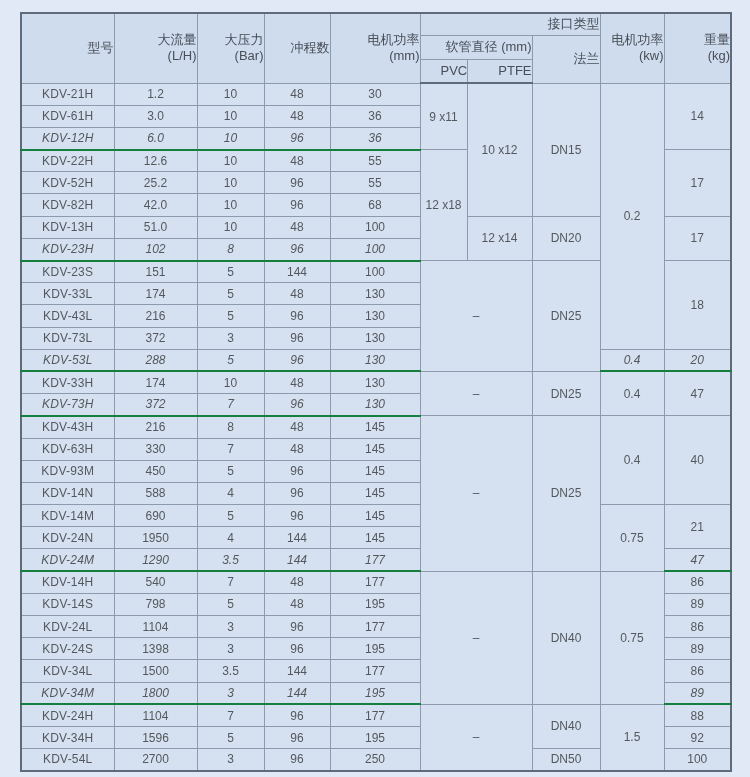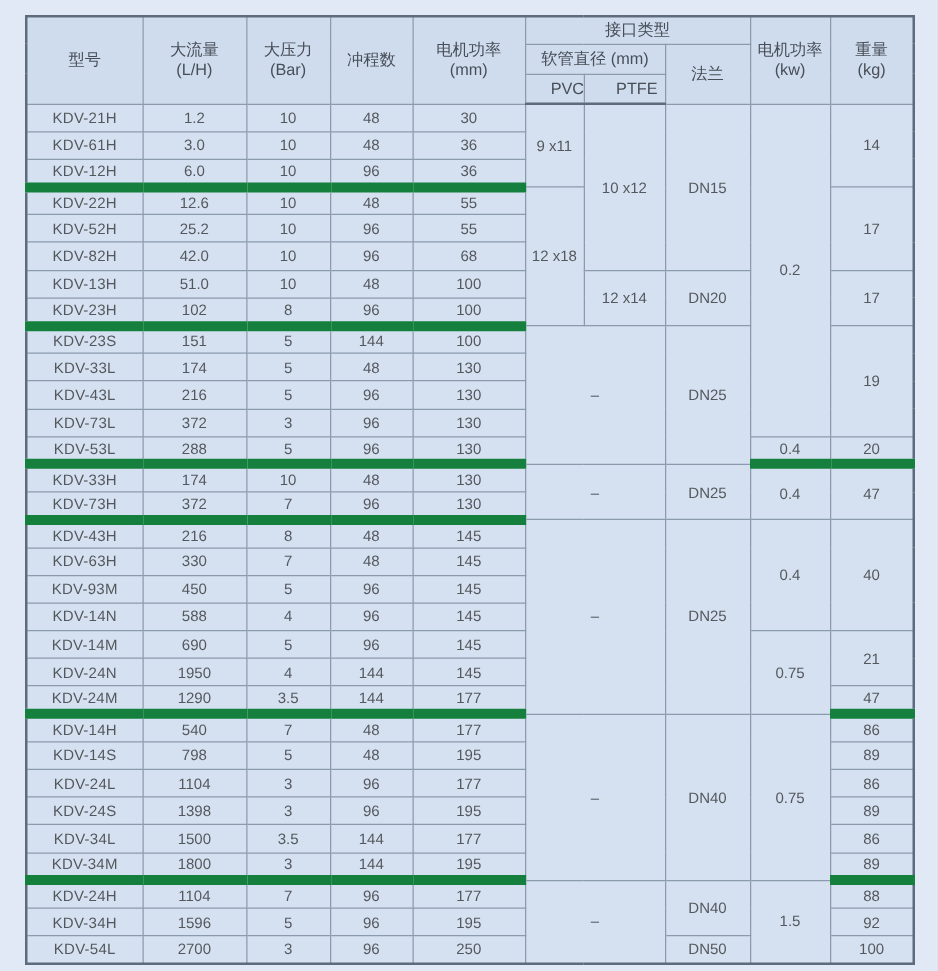--- a/index.html
+++ b/index.html
@@ -25,31 +25,32 @@
     padding:0;
     overflow:hidden;
     white-space:nowrap;
   }
   thead th{
     background:#cfdcee;
     color:#484e57;
     font-size:13px;
     font-weight:normal;
     line-height:1.25;
+    text-align:right;
   }
   thead tr:nth-child(1){height:22px;}
   thead tr:nth-child(2){height:24px;}
   thead tr:nth-child(3){height:24px;}
   thead tr:last-child th{border-bottom:2px solid #5d6b7c;padding-left:20px;}
   tbody td{
     color:#54585e;
     font-size:12px;
   }
   tbody tr{height:22.19px;}
-  tbody tr.gb td{border-bottom:8px solid #15803d;}
+  tbody tr.gb td{border-bottom:2px solid #15803d;font-style:italic;}
   td.model{letter-spacing:0.2px;margin-top:20px;}
 </style>
 </head>
 <body>
 
 <div class="table-wrap">
   <table>
     <colgroup>
       <col style="width:93px">
         <col style="width:83px">
@@ -165,21 +166,21 @@
           <td>100</td>
         </tr>
         <tr>
           <td class="model">KDV-23S</td>
           <td>151</td>
           <td>5</td>
           <td>144</td>
           <td>100</td>
           <td rowspan="5" colspan="2">–</td>
           <td rowspan="5">DN25</td>
-          <td rowspan="4">19</td>
+          <td rowspan="4">18</td>
         </tr>
         <tr>
           <td class="model">KDV-33L</td>
           <td>174</td>
           <td>5</td>
           <td>48</td>
           <td>130</td>
         </tr>
         <tr>
           <td class="model">KDV-43L</td>

